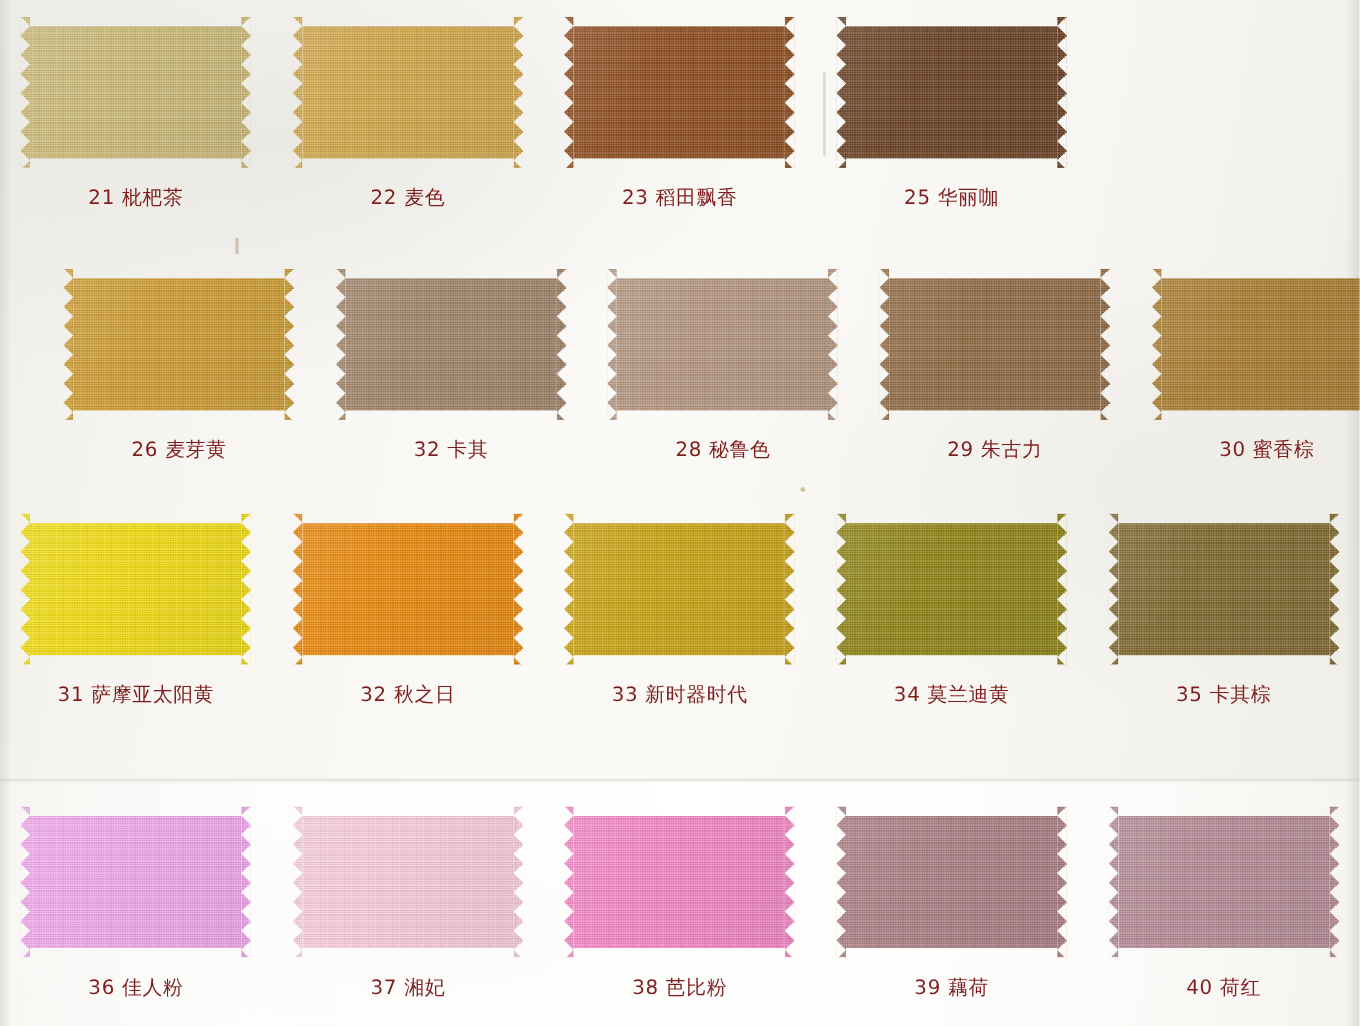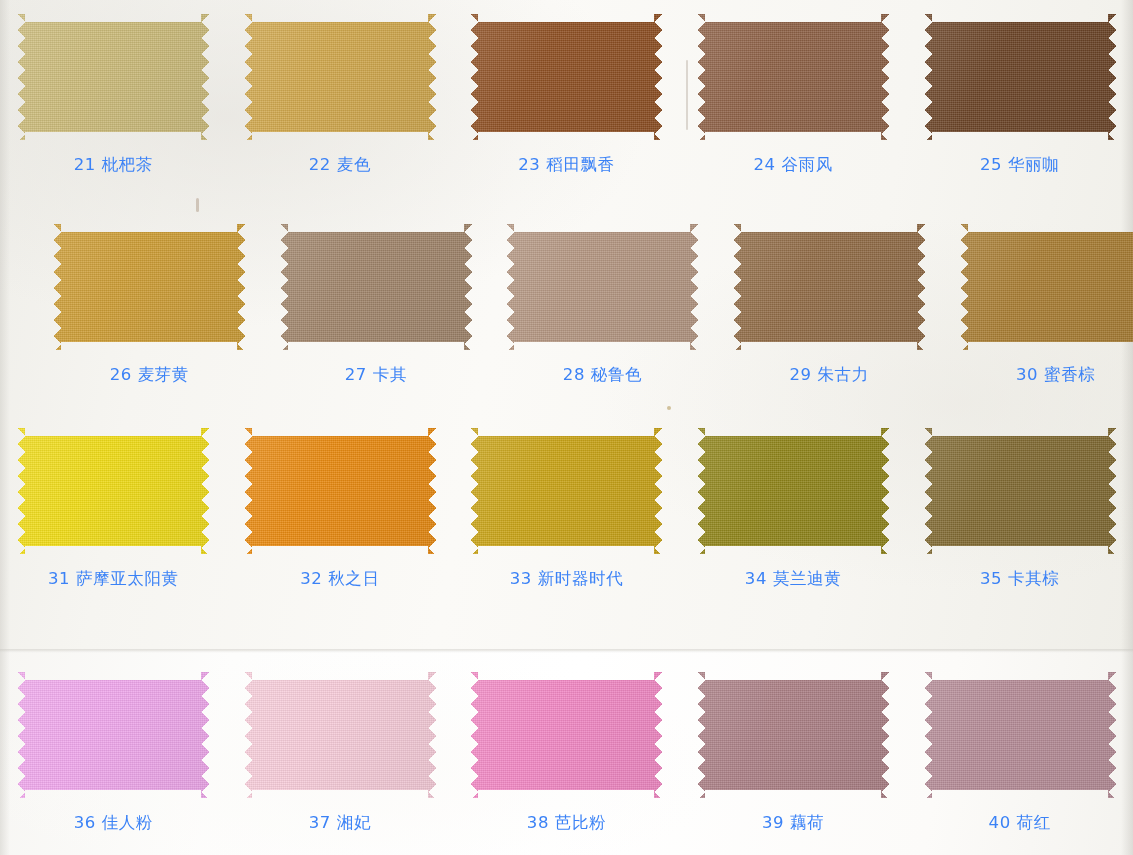--- a/index.html
+++ b/index.html
@@ -137,21 +137,21 @@
   .sheen {
     position: absolute;
     inset: 0;
     pointer-events: none;
     background: linear-gradient(118deg, rgba(255,255,255,0.10) 0%, rgba(255,255,255,0) 38%, rgba(0,0,0,0.05) 100%);
   }
 
   .label {
     margin-top: 14px;
     font-size: 16.5px;
-    color: #3b82f6;
+    color: #7f1d1d;
     letter-spacing: 0.6px;
     white-space: nowrap;
     text-align: center;
     font-family: "DejaVu Sans", "Liberation Sans", sans-serif;
   }
 
   
   .speck {
     position: absolute;
     border-radius: 50%;
@@ -200,29 +200,20 @@
         <div class="swatch-wrap">
           <div class="swatch" style="background-color: rgb(142, 79, 34);">
             <div class="weave"></div>
             <div class="sheen"></div>
           </div>
         </div>
         <div class="label">23 稻田飘香</div>
       </div>
       <div class="cell">
         <div class="swatch-wrap">
-          <div class="swatch" style="background-color: rgb(141, 96, 69);">
-            <div class="weave"></div>
-            <div class="sheen"></div>
-          </div>
-        </div>
-        <div class="label">24 谷雨风</div>
-      </div>
-      <div class="cell">
-        <div class="swatch-wrap">
           <div class="swatch" style="background-color: rgb(107, 67, 38);">
             <div class="weave"></div>
             <div class="sheen"></div>
           </div>
         </div>
         <div class="label">25 华丽咖</div>
       </div>
     </div>
 
     <div class="row row-1">
@@ -235,21 +226,21 @@
         </div>
         <div class="label">26 麦芽黄</div>
       </div>
       <div class="cell">
         <div class="swatch-wrap">
           <div class="swatch" style="background-color: rgb(160, 132, 106);">
             <div class="weave"></div>
             <div class="sheen"></div>
           </div>
         </div>
-        <div class="label">27 卡其</div>
+        <div class="label">32 卡其</div>
       </div>
       <div class="cell">
         <div class="swatch-wrap">
           <div class="swatch" style="background-color: rgb(180, 150, 129);">
             <div class="weave"></div>
             <div class="sheen"></div>
           </div>
         </div>
         <div class="label">28 秘鲁色</div>
       </div>

